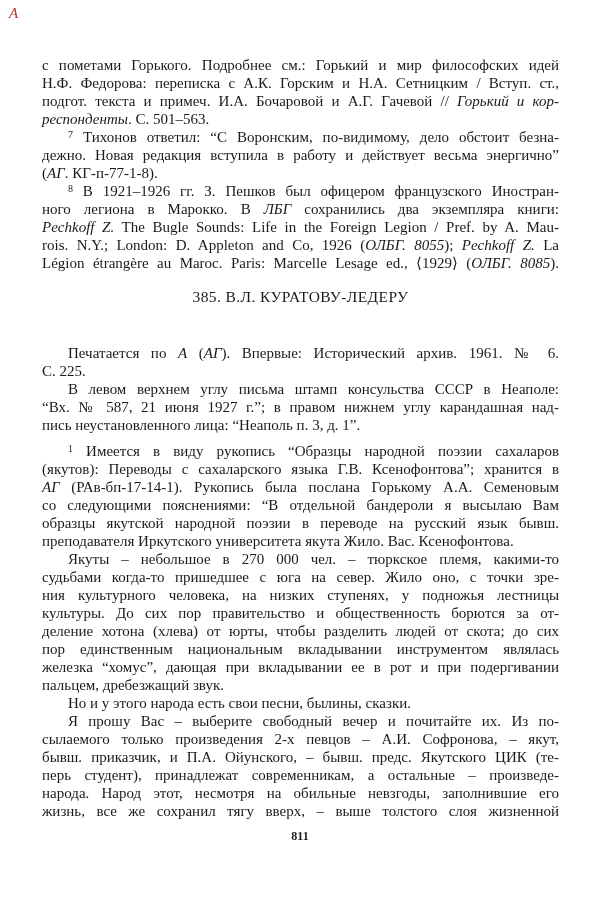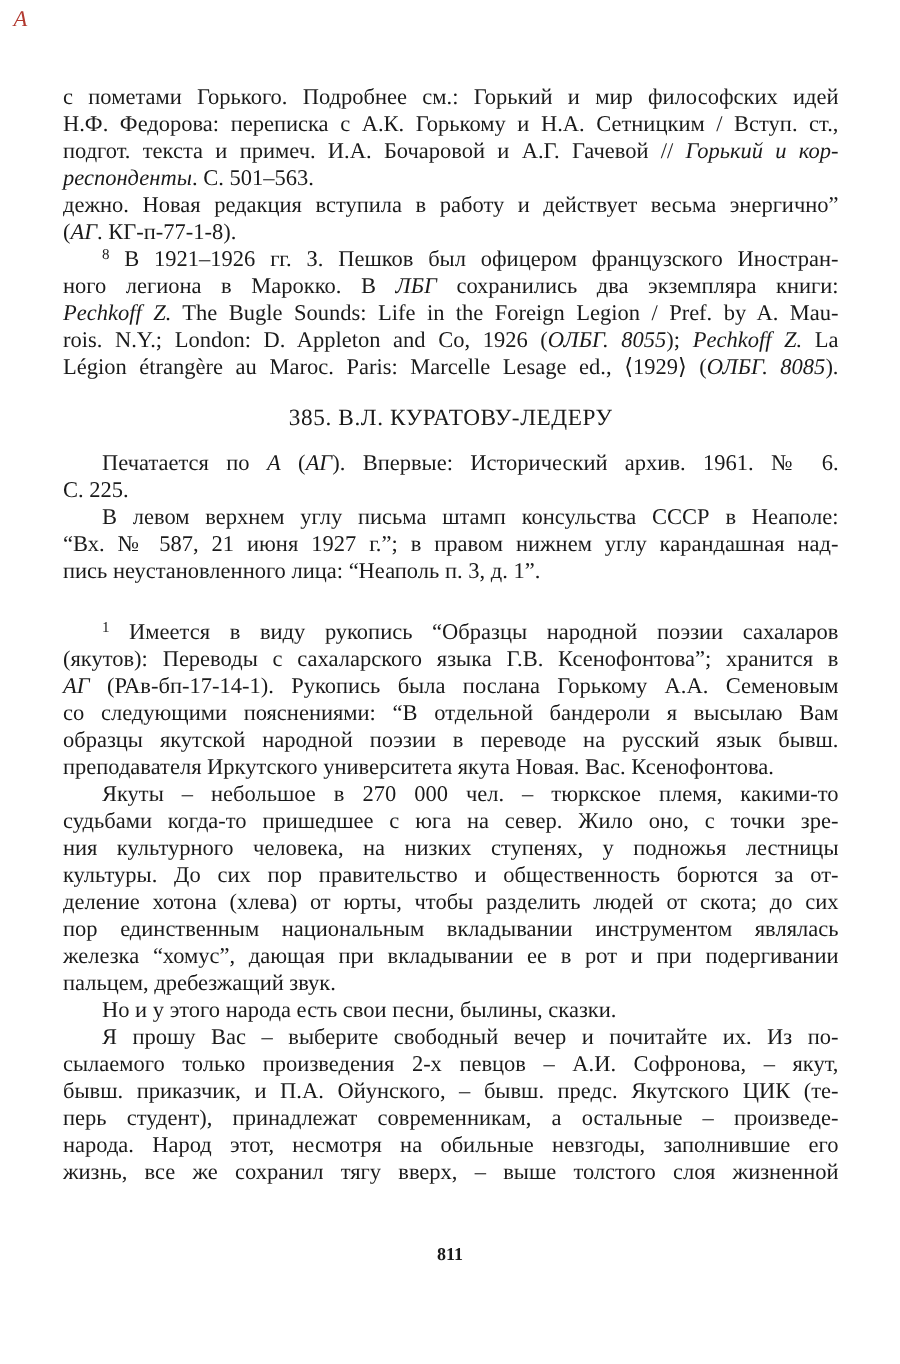--- a/index.html
+++ b/index.html
@@ -44,21 +44,21 @@
   }
   .ln.ind {
     text-indent: 26px;
   }
   .ln sup {
     font-size: 10px;
     line-height: 0;
     vertical-align: 4.5px;
   }
   .heading {
-    margin: 16px 0 12px 0;
+    margin: 16px 0 38px 0;
     height: 18px;
     line-height: 18px;
     font-size: 15.5px;
     text-align: center;
     letter-spacing: 0.4px;
     white-space: nowrap;
   }
   .page-number {
     position: absolute;
     left: 0;
@@ -72,44 +72,45 @@
   }
 </style>
 </head>
 <body>
 
 <div class="page">
   <span class="corner-mark">А</span>
   <div class="text-block">
     <section class="block">
         <div class="ln"><span>с пометами Горького. Подробнее см.: Горький и мир философских идей</span></div>
-        <div class="ln"><span>Н.Ф. Федорова: переписка с А.К. Горькому и Н.А. Сетницким / Вступ. ст.,</span></div>
+        <div class="ln"><span>Н.Ф. Федорова: переписка с А.К. Горским и Н.А. Сетницким / Вступ. ст.,</span></div>
         <div class="ln"><span>подгот. текста и примеч. И.А. Бочаровой и А.Г. Гачевой // </span><i>Горький и кор-</i></div>
         <div class="ln left"><i>респонденты</i><span>. С. 501–563.</span></div>
+        <div class="ln ind"><sup>7</sup><span> Тихонов ответил: “С Воронским, по-видимому, дело обстоит безна-</span></div>
         <div class="ln"><span>дежно. Новая редакция вступила в работу и действует весьма энергично”</span></div>
         <div class="ln left"><span>(</span><i>АГ</i><span>. КГ-п-77-1-8).</span></div>
         <div class="ln ind"><sup>8</sup><span> В 1921–1926 гг. З. Пешков был офицером французского Иностран-</span></div>
         <div class="ln"><span>ного легиона в Марокко. В </span><i>ЛБГ</i><span> сохранились два экземпляра книги:</span></div>
         <div class="ln"><i>Pechkoff Z.</i><span> The Bugle Sounds: Life in the Foreign Legion / Pref. by A. Mau-</span></div>
         <div class="ln"><span>rois. N.Y.; London: D. Appleton and Co, 1926 (</span><i>ОЛБГ. 8055</i><span>); </span><i>Pechkoff Z.</i><span> La</span></div>
         <div class="ln"><span>Légion étrangère au Maroc. Paris: Marcelle Lesage ed., ⟨1929⟩ (</span><i>ОЛБГ. 8085</i><span>).</span></div>
       </section>
     <div class="heading">385. В.Л. КУРАТОВУ-ЛЕДЕРУ</div>
     <section class="block">
         <div class="ln ind"><span>Печатается по </span><i>А</i><span> (</span><i>АГ</i><span>). Впервые: Исторический архив. 1961. № 6.</span></div>
         <div class="ln left"><span>С. 225.</span></div>
         <div class="ln ind"><span>В левом верхнем углу письма штамп консульства СССР в Неаполе:</span></div>
         <div class="ln"><span>“Вх. № 587, 21 июня 1927 г.”; в правом нижнем углу карандашная над-</span></div>
         <div class="ln left"><span>пись неустановленного лица: “Неаполь п. 3, д. 1”.</span></div>
-        <div class="ln ind" style="margin-top: 23px;"><sup>1</sup><span> Имеется в виду рукопись “Образцы народной поэзии сахаларов</span></div>
+        <div class="ln ind" style="margin-top: 8px;"><sup>1</sup><span> Имеется в виду рукопись “Образцы народной поэзии сахаларов</span></div>
         <div class="ln"><span>(якутов): Переводы с сахаларского языка Г.В. Ксенофонтова”; хранится в</span></div>
         <div class="ln"><i>АГ</i><span> (РАв-бп-17-14-1). Рукопись была послана Горькому А.А. Семеновым</span></div>
         <div class="ln"><span>со следующими пояснениями: “В отдельной бандероли я высылаю Вам</span></div>
         <div class="ln"><span>образцы якутской народной поэзии в переводе на русский язык бывш.</span></div>
-        <div class="ln left"><span>преподавателя Иркутского университета якута Новая. Вас. Ксенофонтова.</span></div>
+        <div class="ln left"><span>преподавателя Иркутского университета якута Жило. Вас. Ксенофонтова.</span></div>
         <div class="ln ind"><span>Якуты – небольшое в 270 000 чел. – тюркское племя, какими-то</span></div>
         <div class="ln"><span>судьбами когда-то пришедшее с юга на север. Жило оно, с точки зре-</span></div>
         <div class="ln"><span>ния культурного человека, на низких ступенях, у подножья лестницы</span></div>
         <div class="ln"><span>культуры. До сих пор правительство и общественность борются за от-</span></div>
         <div class="ln"><span>деление хотона (хлева) от юрты, чтобы разделить людей от скота; до сих</span></div>
         <div class="ln"><span>пор единственным национальным вкладывании инструментом являлась</span></div>
         <div class="ln"><span>железка “хомус”, дающая при вкладывании ее в рот и при подергивании</span></div>
         <div class="ln left"><span>пальцем, дребезжащий звук.</span></div>
         <div class="ln left ind"><span>Но и у этого народа есть свои песни, былины, сказки.</span></div>
         <div class="ln ind"><span>Я прошу Вас – выберите свободный вечер и почитайте их. Из по-</span></div>

